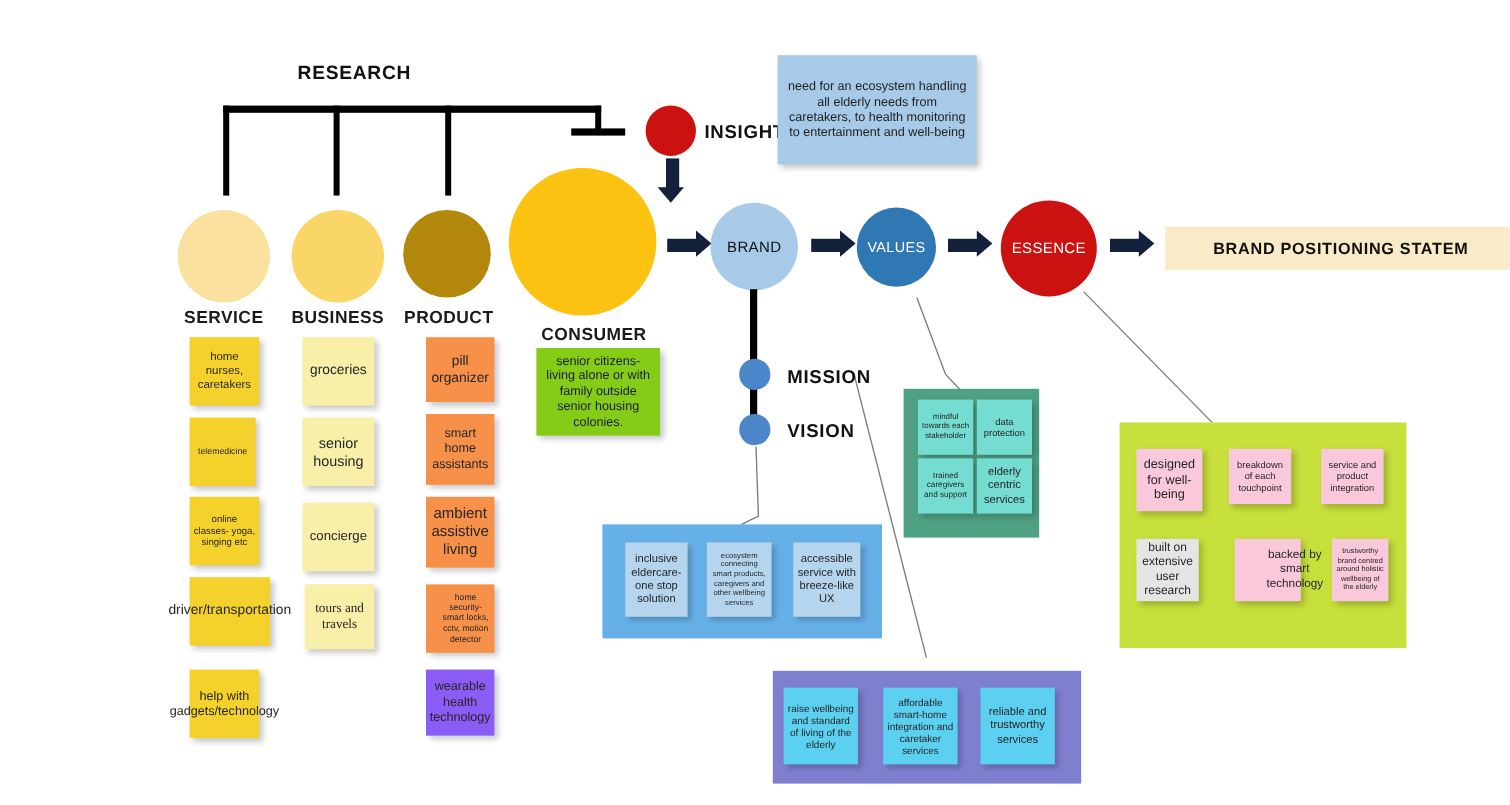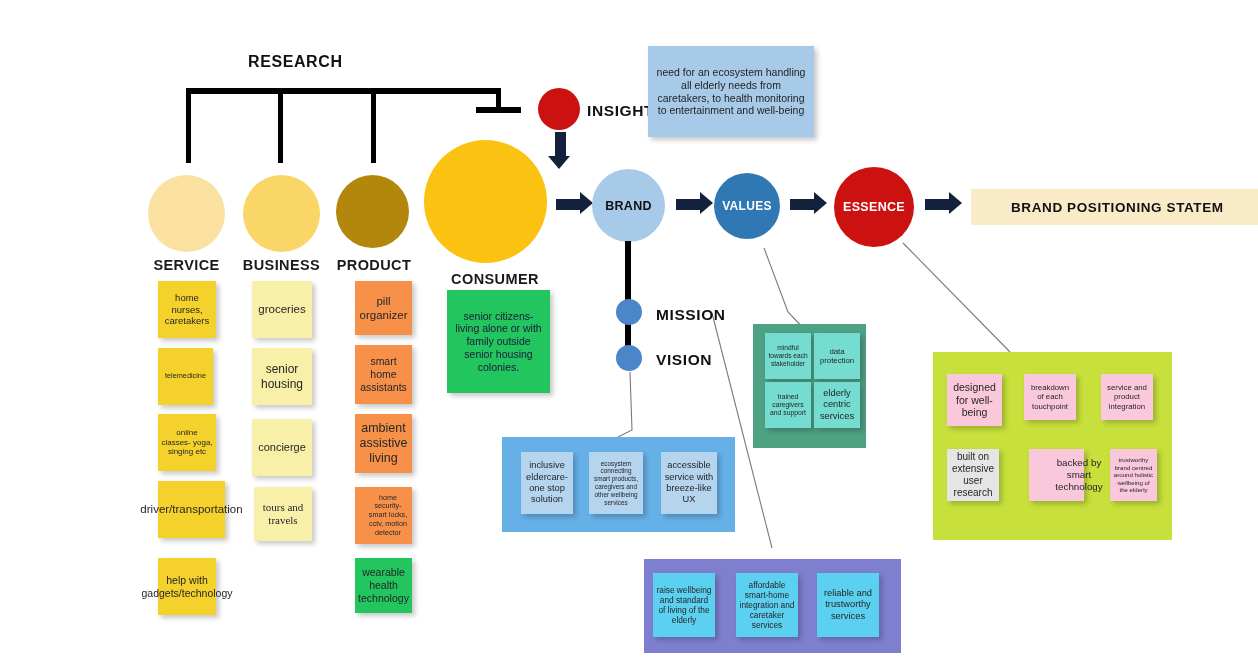--- a/index.html
+++ b/index.html
@@ -5,21 +5,21 @@
 <style>
   html,body{margin:0;padding:0;background:#ffffff;}
   body{width:1258px;height:671px;overflow:hidden;
        font-family:"Liberation Sans","DejaVu Sans",sans-serif;color:#231f20;}
   #board{position:relative;width:1258px;height:671px;background:#fff;}
 
   .abs{position:absolute;box-sizing:border-box;}
 
   
   .circle{border-radius:50%;display:flex;align-items:center;justify-content:center;
-          text-align:center;font-weight:bold;letter-spacing:.3px;}
+          text-align:center;font-weight:normal;letter-spacing:.3px;}
 
   
   .hdr{font-weight:bold;font-size:14.5px;letter-spacing:.4px;color:#1a1a1a;
        text-align:center;white-space:nowrap;}
   .hdr-lg{font-weight:bold;font-size:15.5px;letter-spacing:.6px;color:#111;white-space:nowrap;}
 
   
   .note{display:flex;align-items:center;justify-content:center;text-align:center;
         box-sizing:border-box;padding:4px 3px;line-height:1.22;
         box-shadow:3px 3px 5px rgba(0,0,0,.22);color:#262626;}
@@ -84,23 +84,23 @@
 
   <div class="note abs" style="left:252px;top:281px;width:60px;height:57px;background:#f8f0a8;font-size:11.5px;">groceries</div>
   <div class="note abs" style="left:252px;top:348px;width:60px;height:57px;background:#f8f0a8;font-size:12px;">senior housing</div>
   <div class="note abs" style="left:252px;top:419px;width:60px;height:57px;background:#f8f0a8;font-size:11px;">concierge</div>
   <div class="note abs" style="left:254px;top:487px;width:58px;height:54px;background:#f8f0a8;font-size:11px;font-family:Liberation Serif, serif;">tours and travels</div>
 
   <div class="note abs" style="left:355px;top:281px;width:57px;height:54px;background:#f7914a;font-size:11.5px;">pill organizer</div>
   <div class="note abs" style="left:355px;top:345px;width:57px;height:59px;background:#f7914a;font-size:10.5px;">smart home assistants</div>
   <div class="note abs" style="left:355px;top:414px;width:57px;height:59px;background:#f7914a;font-size:12.5px;">ambient assistive living</div>
   <div class="note abs" style="left:355px;top:487px;width:57px;height:57px;background:#f7914a;font-size:7.2px;padding-left:12px;">home security- smart locks, cctv, motion detector</div>
-  <div class="note abs" style="left:355px;top:558px;width:57px;height:55px;background:#22c55e;font-size:10.5px;">wearable health technology</div>
+  <div class="note abs" style="left:355px;top:558px;width:57px;height:55px;background:#8b5cf6;font-size:10.5px;">wearable health technology</div>
 
-  <div class="note abs" style="left:447px;top:290px;width:103px;height:103px;background:#22c55e;font-size:10.5px;
+  <div class="note abs" style="left:447px;top:290px;width:103px;height:73px;background:#84cc16;font-size:10.5px;
               color:#1b1b3a;padding:6px;">senior citizens- living alone or with family outside senior housing colonies.</div>
 
   <div class="circle abs" style="left:538px;top:88px;width:42px;height:42px;background:#cc1111;"></div>
   <div class="hdr-lg abs" style="left:587px;top:102px;">INSIGHT</div>
   <div class="note abs" style="left:648px;top:46px;width:166px;height:91px;background:#a6cae8;font-size:10.5px;
               color:#1f1f1f;padding:6px 8px;">need for an ecosystem handling all elderly needs from caretakers, to health monitoring to entertainment and well-being</div>
 
   <div class="arrowD abs" style="left:548px;top:132px;width:24px;height:38px;">
     <div class="shaft" style="left:7px;top:0;width:11px;height:26px;"></div>
     <div class="head" style="left:0;top:24px;"></div>

